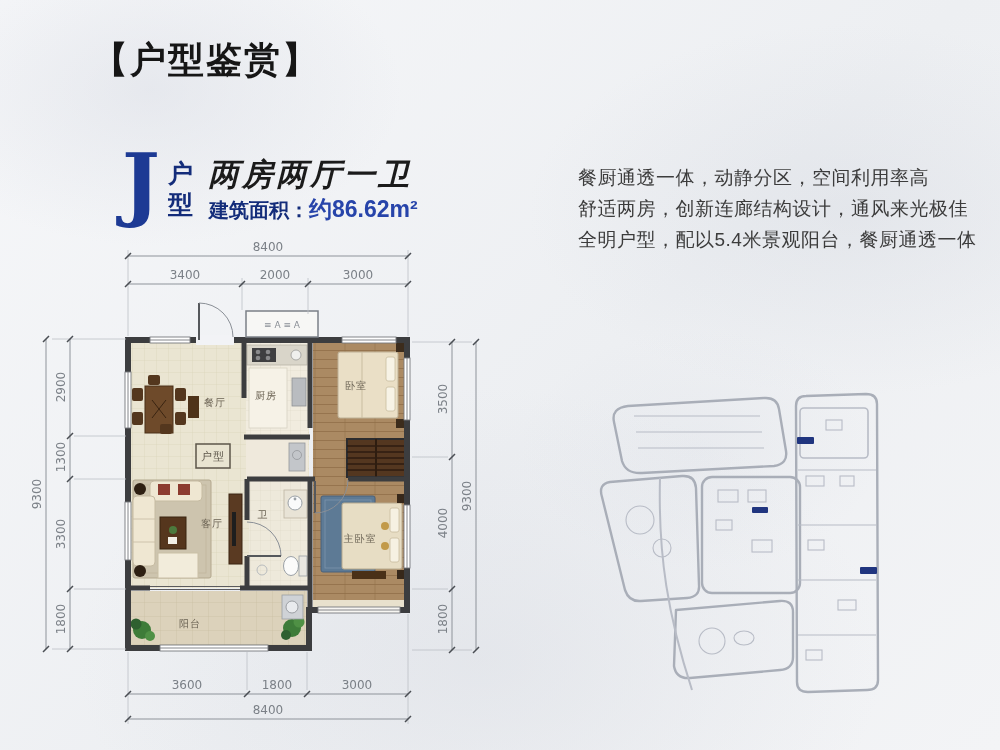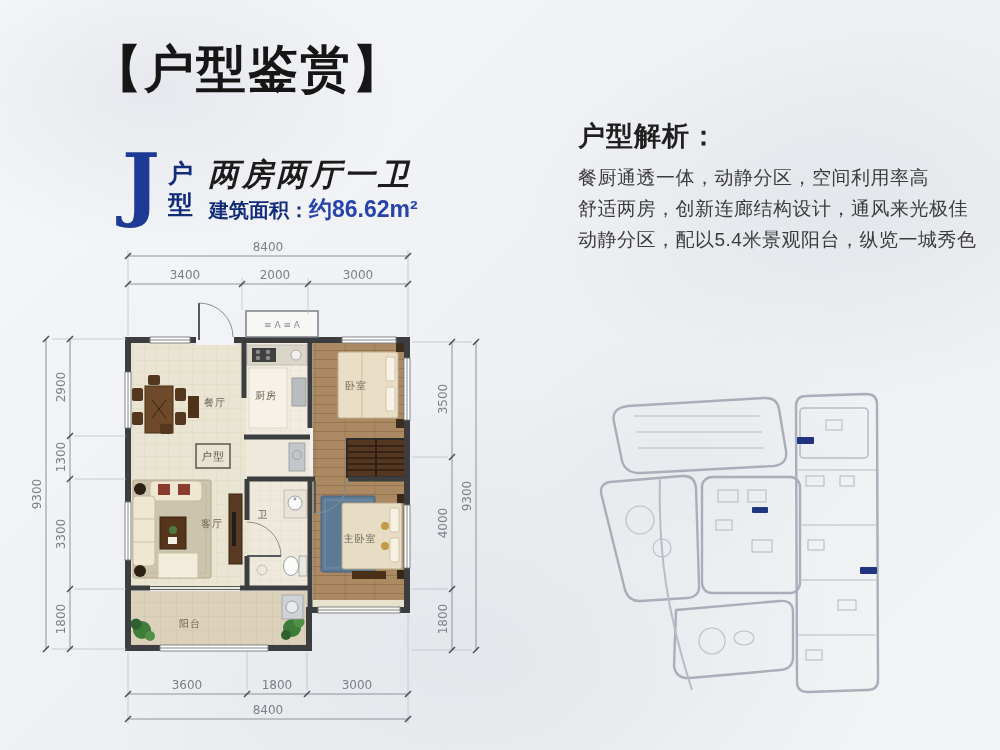--- a/index.html
+++ b/index.html
@@ -8,21 +8,21 @@
     font-family:"Liberation Sans",sans-serif;
     background:
       radial-gradient(420px 260px at 15% 12%, rgba(208,212,222,.38), transparent 60%),
       radial-gradient(520px 300px at 85% 28%, rgba(203,208,218,.30), transparent 62%),
       radial-gradient(620px 420px at 48% 88%, rgba(206,210,219,.32), transparent 65%),
       radial-gradient(300px 200px at 70% 60%, rgba(214,218,226,.25), transparent 60%),
       linear-gradient(135deg,#f6f7f9,#edeff2 55%,#f3f4f6);
   }
   .abs{position:absolute;}
   .main-title{
-    left:92px;top:36px;font-size:50px;font-weight:900;color:#161616;letter-spacing:2px;
+    left:92px;top:36px;font-size:36px;font-weight:900;color:#161616;letter-spacing:2px;
   }
   .type-letter{
     left:122px;top:143px;font-family:"DejaVu Serif",serif;font-size:80px;line-height:80px;
     font-weight:bold;color:#1d3a94;
   }
   .type-stack{left:168px;top:158px;font-size:25px;font-weight:bold;color:#132c7a;line-height:31px;}
   .unit-layout{left:208px;top:154px;font-size:31px;font-weight:bold;color:#1b1b1b;letter-spacing:3px;font-style:italic;}
   .area-line{left:209px;top:194px;text-align:center;}
   .area-label{font-size:20px;font-weight:bold;color:#132c7a;}
   .area-value{font-size:23px;font-weight:bold;color:#2744aa;}
@@ -42,25 +42,24 @@
   <div class="abs type-letter">J</div>
   <div class="abs type-stack">
     <div>户</div>
     <div>型</div>
   </div>
   <div class="abs unit-layout">两房两厅一卫</div>
   <div class="abs area-line">
     <span class="area-label">建筑面积：</span><span class="area-value">约86.62m²</span>
   </div>
 
-  <div class="abs analysis-heading">户型解析：</div>
   <div class="abs analysis-body">
     <div>餐厨通透一体，动静分区，空间利用率高</div>
     <div>舒适两房，创新连廊结构设计，通风来光极佳</div>
-    <div>动静分区，配以5.4米景观阳台，纵览一城秀色</div>
+    <div>全明户型，配以5.4米景观阳台，餐厨通透一体</div>
   </div>
 
   <svg class="abs" style="left:25px;top:233px;" width="465" height="500" viewBox="25 233 465 500">
     <defs>
       <pattern id="tile" width="12" height="12" patternUnits="userSpaceOnUse">
         <path d="M12 0H0V12" fill="none" stroke="#d9d2b7" stroke-width="0.7"></path>
       </pattern>
       <pattern id="tileS" width="10" height="10" patternUnits="userSpaceOnUse">
         <path d="M10 0H0V10" fill="none" stroke="#ddd6c6" stroke-width="0.6"></path>
       </pattern>

